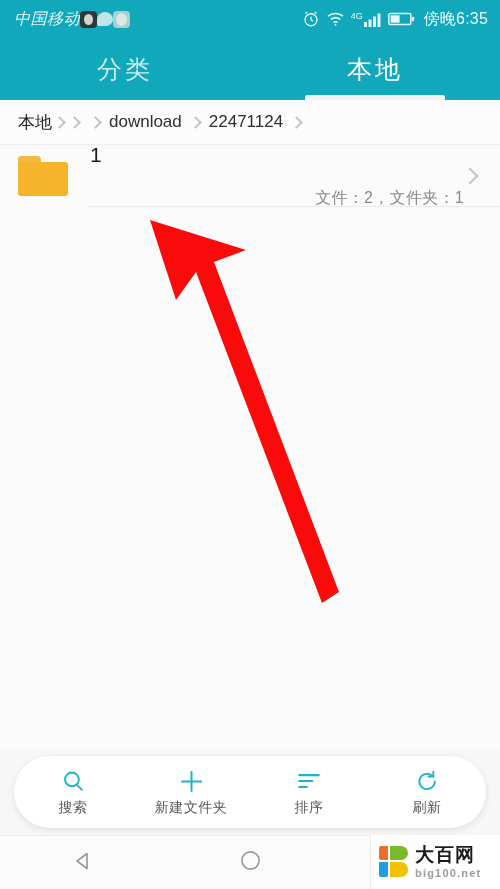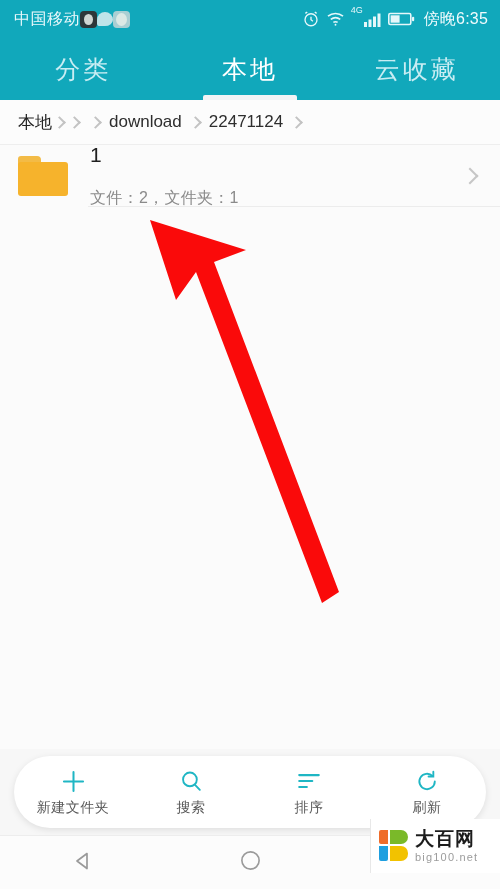--- a/index.html
+++ b/index.html
@@ -11,21 +11,21 @@
     overflow:hidden;
   }
 
   
   #status-bar{
     height:38px; background:#11a8bb;
     display:flex; align-items:center;
     padding:0 12px 0 14px;
     color:#eafafc;
   }
-  #status-left{ display:flex; align-items:center; gap:0; }
+  #status-left{ display:flex; align-items:center; gap:0;font-style:italic; }
   #carrier{ font-size:16px; letter-spacing:.5px; color:#e9f8fb; }
   .mini-app-icon{
     width:17px;height:17px;border-radius:4px;
     display:inline-block; position:relative;
     background:#2f3a3c;
   }
   .mini-app-icon.qq{
     background:#2d3739;
   }
   .mini-app-icon.qq::before{
@@ -120,21 +120,21 @@
     border-radius:3px 4px 0 0;
   }
   .folder-icon .body{
     position:absolute; left:0; top:6px;
     width:50px;height:34px;
     background:#f6b32c;
     border-radius:3px;
   }
   .row-text{ margin-left:22px; flex:1 1 auto; }
   .row-title{ font-size:21px; color:#1f1f1f; line-height:1.15; }
-  .row-sub{ font-size:16px; color:#8a8a8a; margin-top:20px; letter-spacing:.3px;}
+  .row-sub{ font-size:16px; color:#8a8a8a; margin-top:20px; letter-spacing:.3px;text-align:right;}
   .row-chev{
     width:12px;height:12px;
     border-top:2px solid #c6c6c6;
     border-right:2px solid #c6c6c6;
     transform:rotate(45deg);
     flex:0 0 auto; margin-right:10px;
   }
 
   
   #annotation-layer{
@@ -167,32 +167,32 @@
   
   #nav-bar{
     position:absolute; left:0; right:0; bottom:0;
     height:54px; background:#fcfcfc;
     display:flex; align-items:center;
     border-top:1px solid #ededed;
   }
   .nav-btn{ flex:1; display:flex; align-items:center; justify-content:center;}
   
   #watermark{
-    position:absolute; right:0; bottom:16px;
+    position:absolute; right:0; bottom:0;
     width:130px;height:54px;
     background:#ffffff;
     display:flex; align-items:center; gap:6px;
     padding-left:8px;
     border-left:1px solid #e8e8e8;
   }
   #wm-logo{ width:30px;height:32px; position:relative; flex:0 0 auto;}
   #wm-logo .blk{ position:absolute; }
   #wm-text{ display:flex; flex-direction:column; line-height:1;}
   #wm-cn{ font-size:19px; font-weight:bold; color:#1c1c1c; letter-spacing:1px;}
-  #wm-en{ font-size:11px; color:#9c9c9c; letter-spacing:1.2px; margin-top:4px;}
+  #wm-en{ font-size:11px; color:#9c9c9c; letter-spacing:1.2px; margin-top:4px;font-weight:bold;}
 </style>
 </head>
 <body>
 
 <div id="status-bar">
   <div id="status-left">
     <span id="carrier">中国移动</span>
     <span class="mini-app-icon qq"></span>
     <span class="mini-app-icon bubble"></span>
     <span class="mini-app-icon pale"></span>
@@ -206,21 +206,21 @@
       </svg>
     </span>
     <span class="sb-icon">
       <svg width="19" height="16" viewBox="0 0 24 20" fill="none" stroke="#e6f7fa" stroke-width="2">
         <path d="M2.5 6.5a15 15 0 0 1 19 0"></path>
         <path d="M6 10.5a10 10 0 0 1 12 0"></path>
         <path d="M9.3 14.3a5 5 0 0 1 5.4 0"></path>
         <circle cx="12" cy="17.3" r="1.2" fill="#e6f7fa" stroke="none"></circle>
       </svg>
     </span>
-    <span class="sb-icon" style="align-items:flex-start;">
+    <span class="sb-icon" style="align-items:flex-end;">
       <span style="font-size:9px;color:#e6f7fa;margin-right:1px;line-height:1;position:relative;top:-6px;">4G</span>
       <svg width="18" height="15" viewBox="0 0 18 15">
         <rect x="0" y="10" width="3" height="5" fill="#e6f7fa"></rect>
         <rect x="4.5" y="7.5" width="3" height="7.5" fill="#e6f7fa"></rect>
         <rect x="9" y="4.5" width="3" height="10.5" fill="#e6f7fa"></rect>
         <rect x="13.5" y="1.5" width="3" height="13.5" fill="#e6f7fa"></rect>
       </svg>
     </span>
     <span class="sb-icon">
       <svg width="27" height="14" viewBox="0 0 27 14">
@@ -232,23 +232,20 @@
     <span id="clock">傍晚6:35</span>
   </div>
 </div>
 
 <div id="tab-bar">
   <div class="tab">
     <span>分类</span>
   </div>
   <div class="tab active">
     <span>本地</span>
-  </div>
-  <div class="tab">
-    <span>云收藏</span>
   </div>
 </div>
 
 <div id="breadcrumb">
   <span class="crumb root">本地</span>
   <span class="chev tight"></span>
   <span class="chev tight"></span>
   <span class="chev"></span>
   <span class="crumb">download</span>
   <span class="chev"></span>
@@ -281,35 +278,35 @@
              L246 250
              Z"></path>
   </g>
 </svg>
 
 <div id="bottom-toolbar-wrap">
   <div id="bottom-toolbar">
 
     <div class="tool-btn">
       <span class="tool-ico">
-        <svg width="27" height="27" viewBox="0 0 24 24" stroke="#1fb6c4" stroke-width="1.8" stroke-linecap="round">
-          <path d="M12 3.5v17M3.5 12h17"></path>
-        </svg>
-      </span>
-      <span class="tool-label">新建文件夹</span>
-    </div>
-
-    <div class="tool-btn">
-      <span class="tool-ico">
         <svg width="25" height="25" viewBox="0 0 24 24" fill="none" stroke="#1fb6c4" stroke-width="1.8" stroke-linecap="round">
           <circle cx="10.5" cy="10" r="6.6"></circle>
           <path d="M15.4 15.2 20 20"></path>
         </svg>
       </span>
       <span class="tool-label">搜索</span>
+    </div>
+
+    <div class="tool-btn">
+      <span class="tool-ico">
+        <svg width="27" height="27" viewBox="0 0 24 24" stroke="#1fb6c4" stroke-width="1.8" stroke-linecap="round">
+          <path d="M12 3.5v17M3.5 12h17"></path>
+        </svg>
+      </span>
+      <span class="tool-label">新建文件夹</span>
     </div>
 
     <div class="tool-btn">
       <span class="tool-ico">
         <svg width="26" height="22" viewBox="0 0 24 20" stroke="#1fb6c4" stroke-width="2" stroke-linecap="round">
           <path d="M3 4.5h18M3 10h12M3 15.5h7"></path>
         </svg>
       </span>
       <span class="tool-label">排序</span>
     </div>

